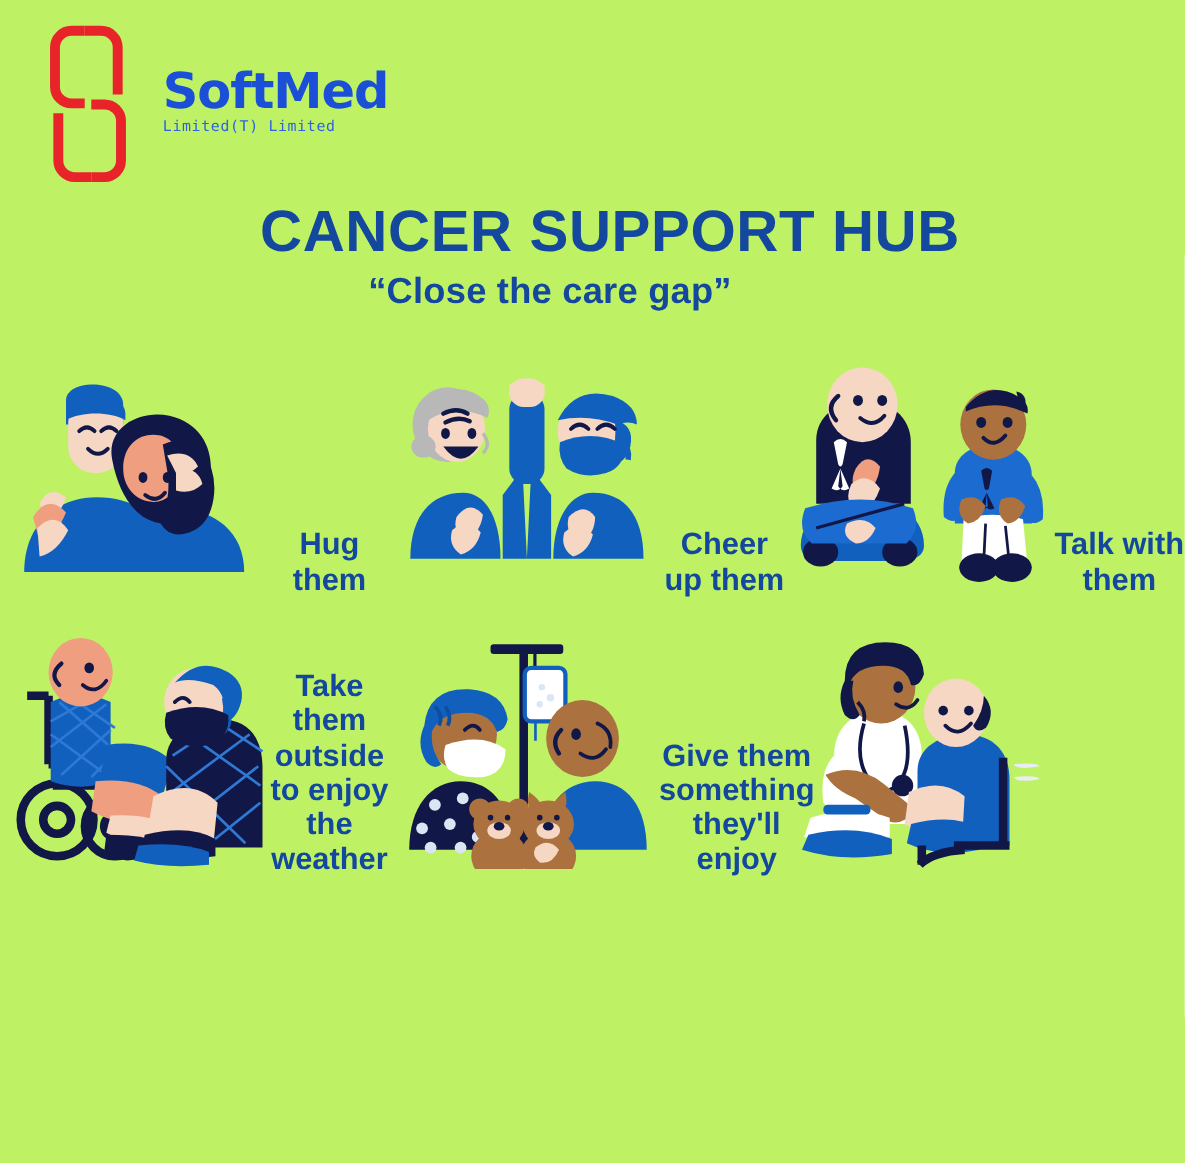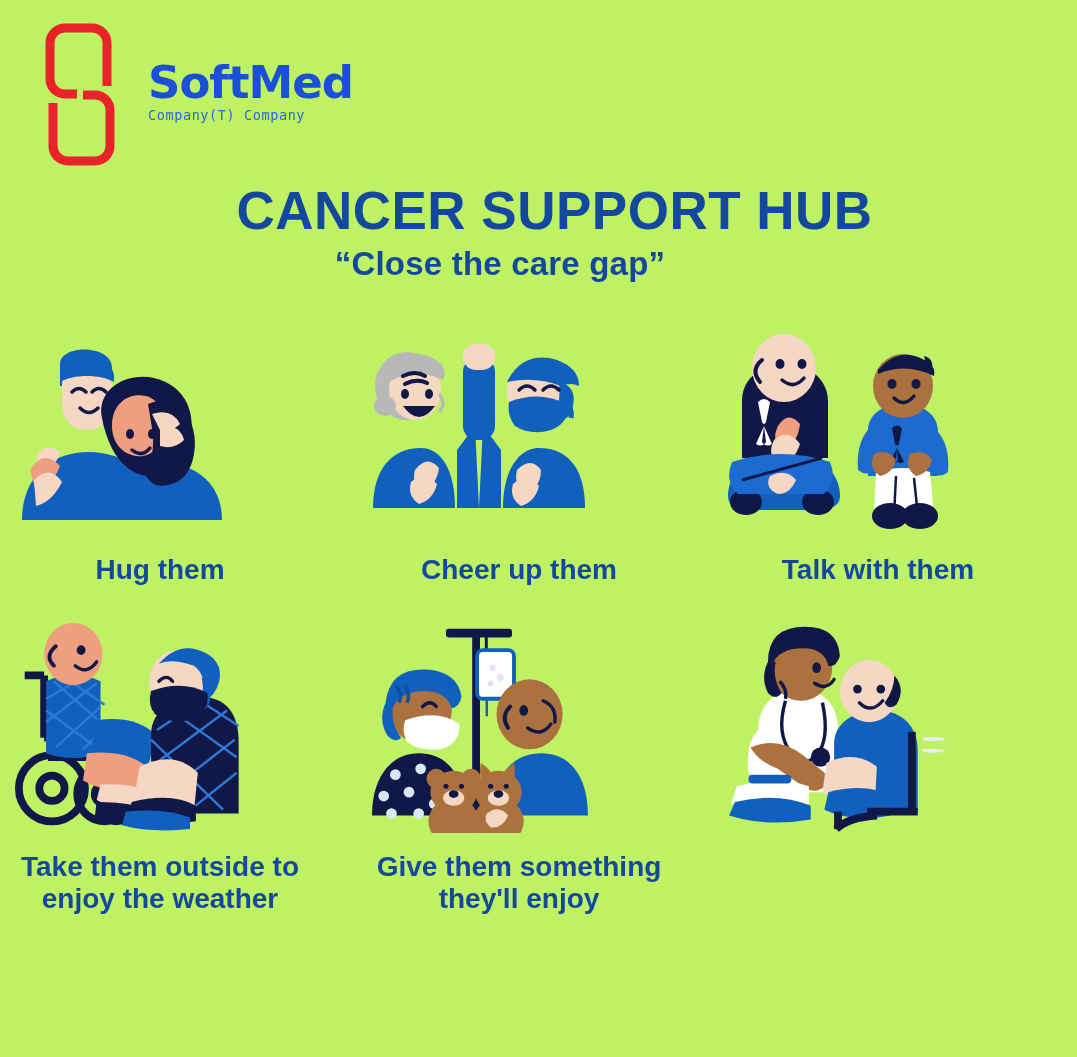--- a/index.html
+++ b/index.html
@@ -38,21 +38,21 @@
   .subtitle{
     position:absolute;left:0;top:245px;width:1000px;text-align:center;
     font-family:"Liberation Sans", sans-serif;
     font-size:33px;font-weight:700;color:#14489e;
     letter-spacing:0.2px;
   }
 
   
   .grid{position:absolute;left:0;top:330px;width:1077px;}
   .row{display:flex;width:1077px;}
-  .cell{width:359px;display:flex;flex-direction:column;align-items:flex-start;}
+  .cell{width:359px;display:flex;flex-direction:row;align-items:flex-end;}
   .art{width:240px;height:212px;position:relative;}
   .art svg{display:block;width:240px;height:212px;}
   .cap{
     width:320px;text-align:center;
     font-family:"Liberation Sans", sans-serif;
     font-size:28px;font-weight:700;color:#14489e;
     line-height:1.12;margin-top:12px;
   }
   .row2 .art{height:218px;}
   .row2{margin-top:36px;}
@@ -68,21 +68,21 @@
         <g fill="none" stroke="#e8232a" stroke-width="9">
           <path d="M33 6 H21 A15 15 0 0 0 6 21 V57 A15 15 0 0 0 21 72 H33"></path>
           <path d="M39 73 H51 A15 15 0 0 1 66 88 V124 A15 15 0 0 1 51 139 H39"></path>
           <path d="M33 6 H48 A15 15 0 0 1 63 21 V64"></path>
           <path d="M39 139 H24 A15 15 0 0 1 9 124 V81"></path>
         </g>
       </svg>
     </div>
     <div class="logo-text">
       <div class="logo-name">SoftMed</div>
-      <div class="logo-sub">Company(T) Company</div>
+      <div class="logo-sub">Limited(T) Limited</div>
     </div>
   </div>
 
   <div class="title">CANCER SUPPORT HUB</div>
   <div class="subtitle">“Close the care gap”</div>
 
   <div class="grid">
 
     <div class="row row1">
 

